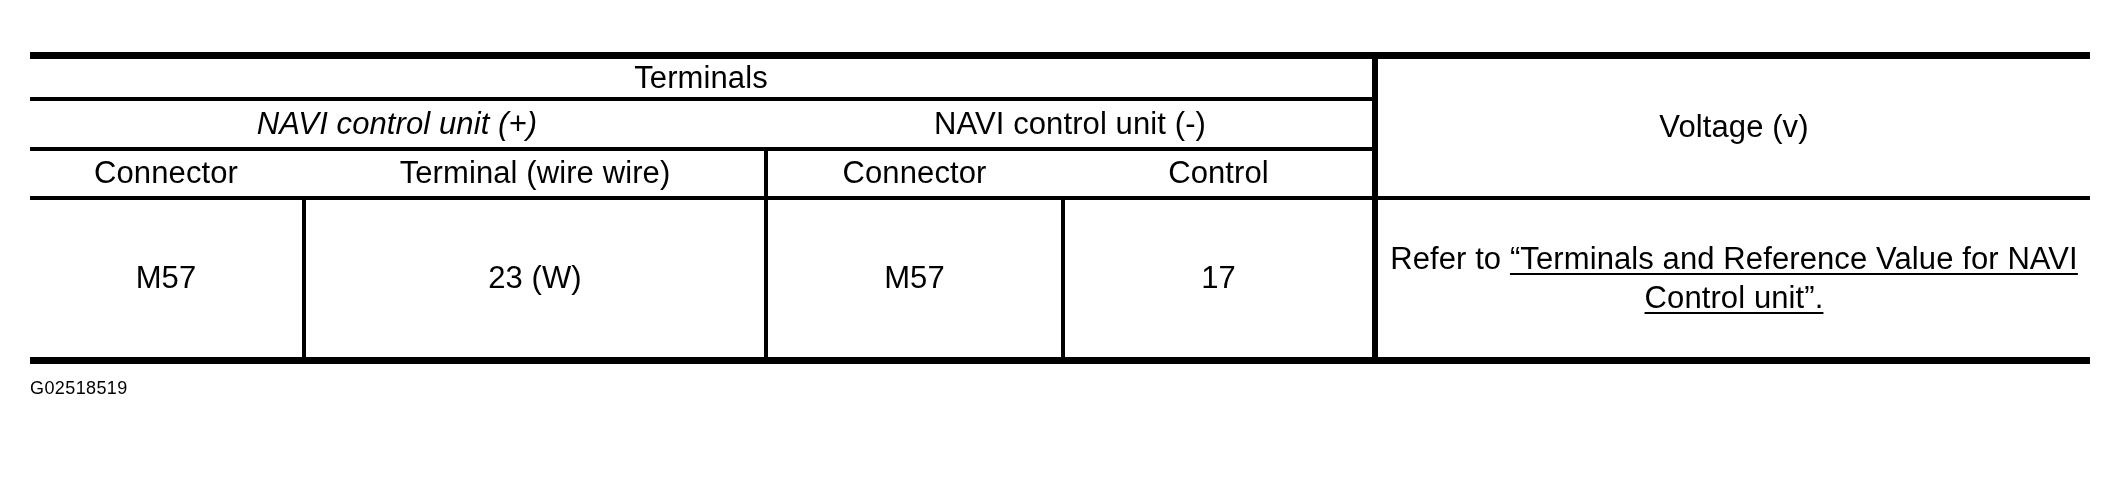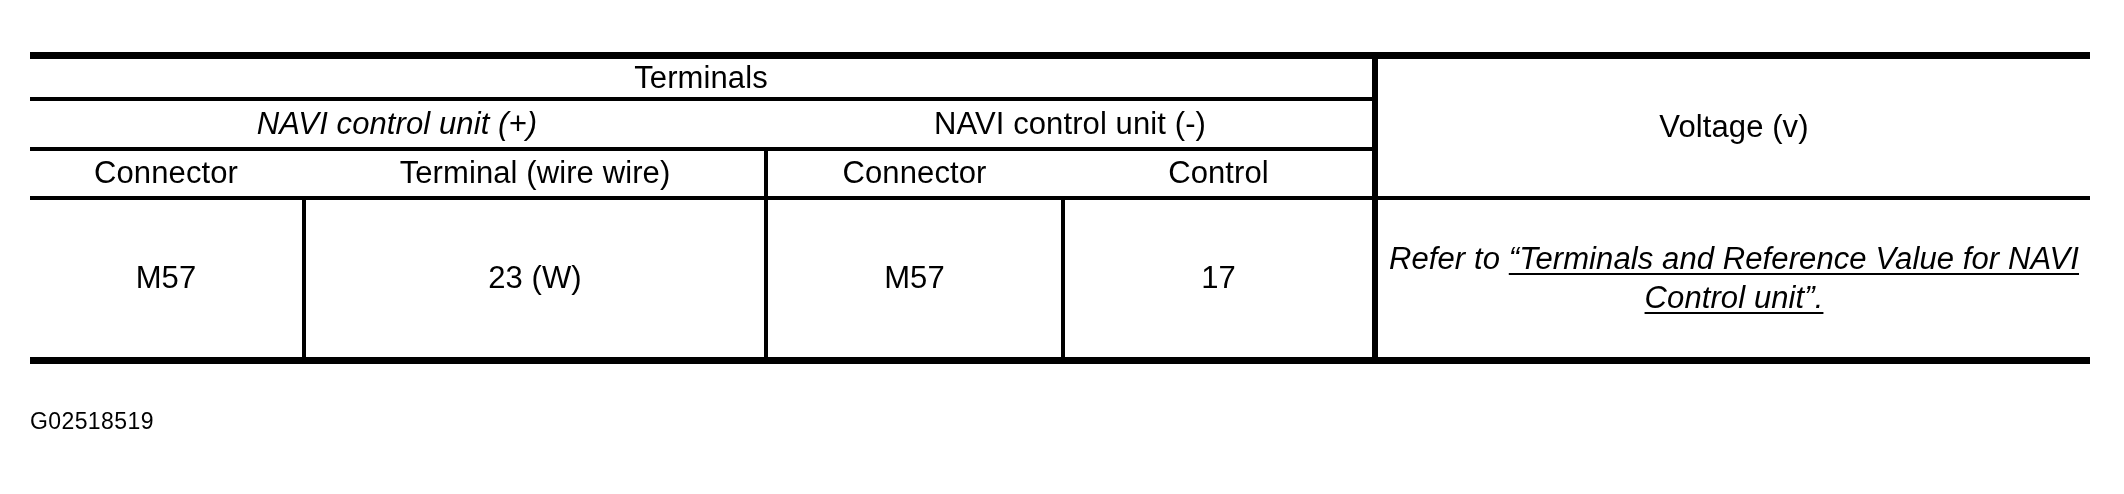--- a/index.html
+++ b/index.html
@@ -60,34 +60,33 @@
     font-size: 31px;
     letter-spacing: 0.1px;
     box-sizing: border-box;
     padding: 0 8px;
   }
   .cell .txt { display: block; }
 
   .cell-voltage-value {
     font-size: 31px;
     line-height: 1.24;
-    font-style: italic;
   }
   .u {
     text-decoration: underline;
     text-underline-offset: 4px;
     text-decoration-thickness: from-font;
   }
 
   
   .fig-id {
     position: absolute;
     left: 30px;
-    top: 408px;
-    font-size: 23px;
+    top: 378px;
+    font-size: 18px;
     letter-spacing: 0.4px;
     white-space: nowrap;
   }
 </style>
 </head>
 <body>
 
 <div class="page">
 
   <div class="spec-table">

